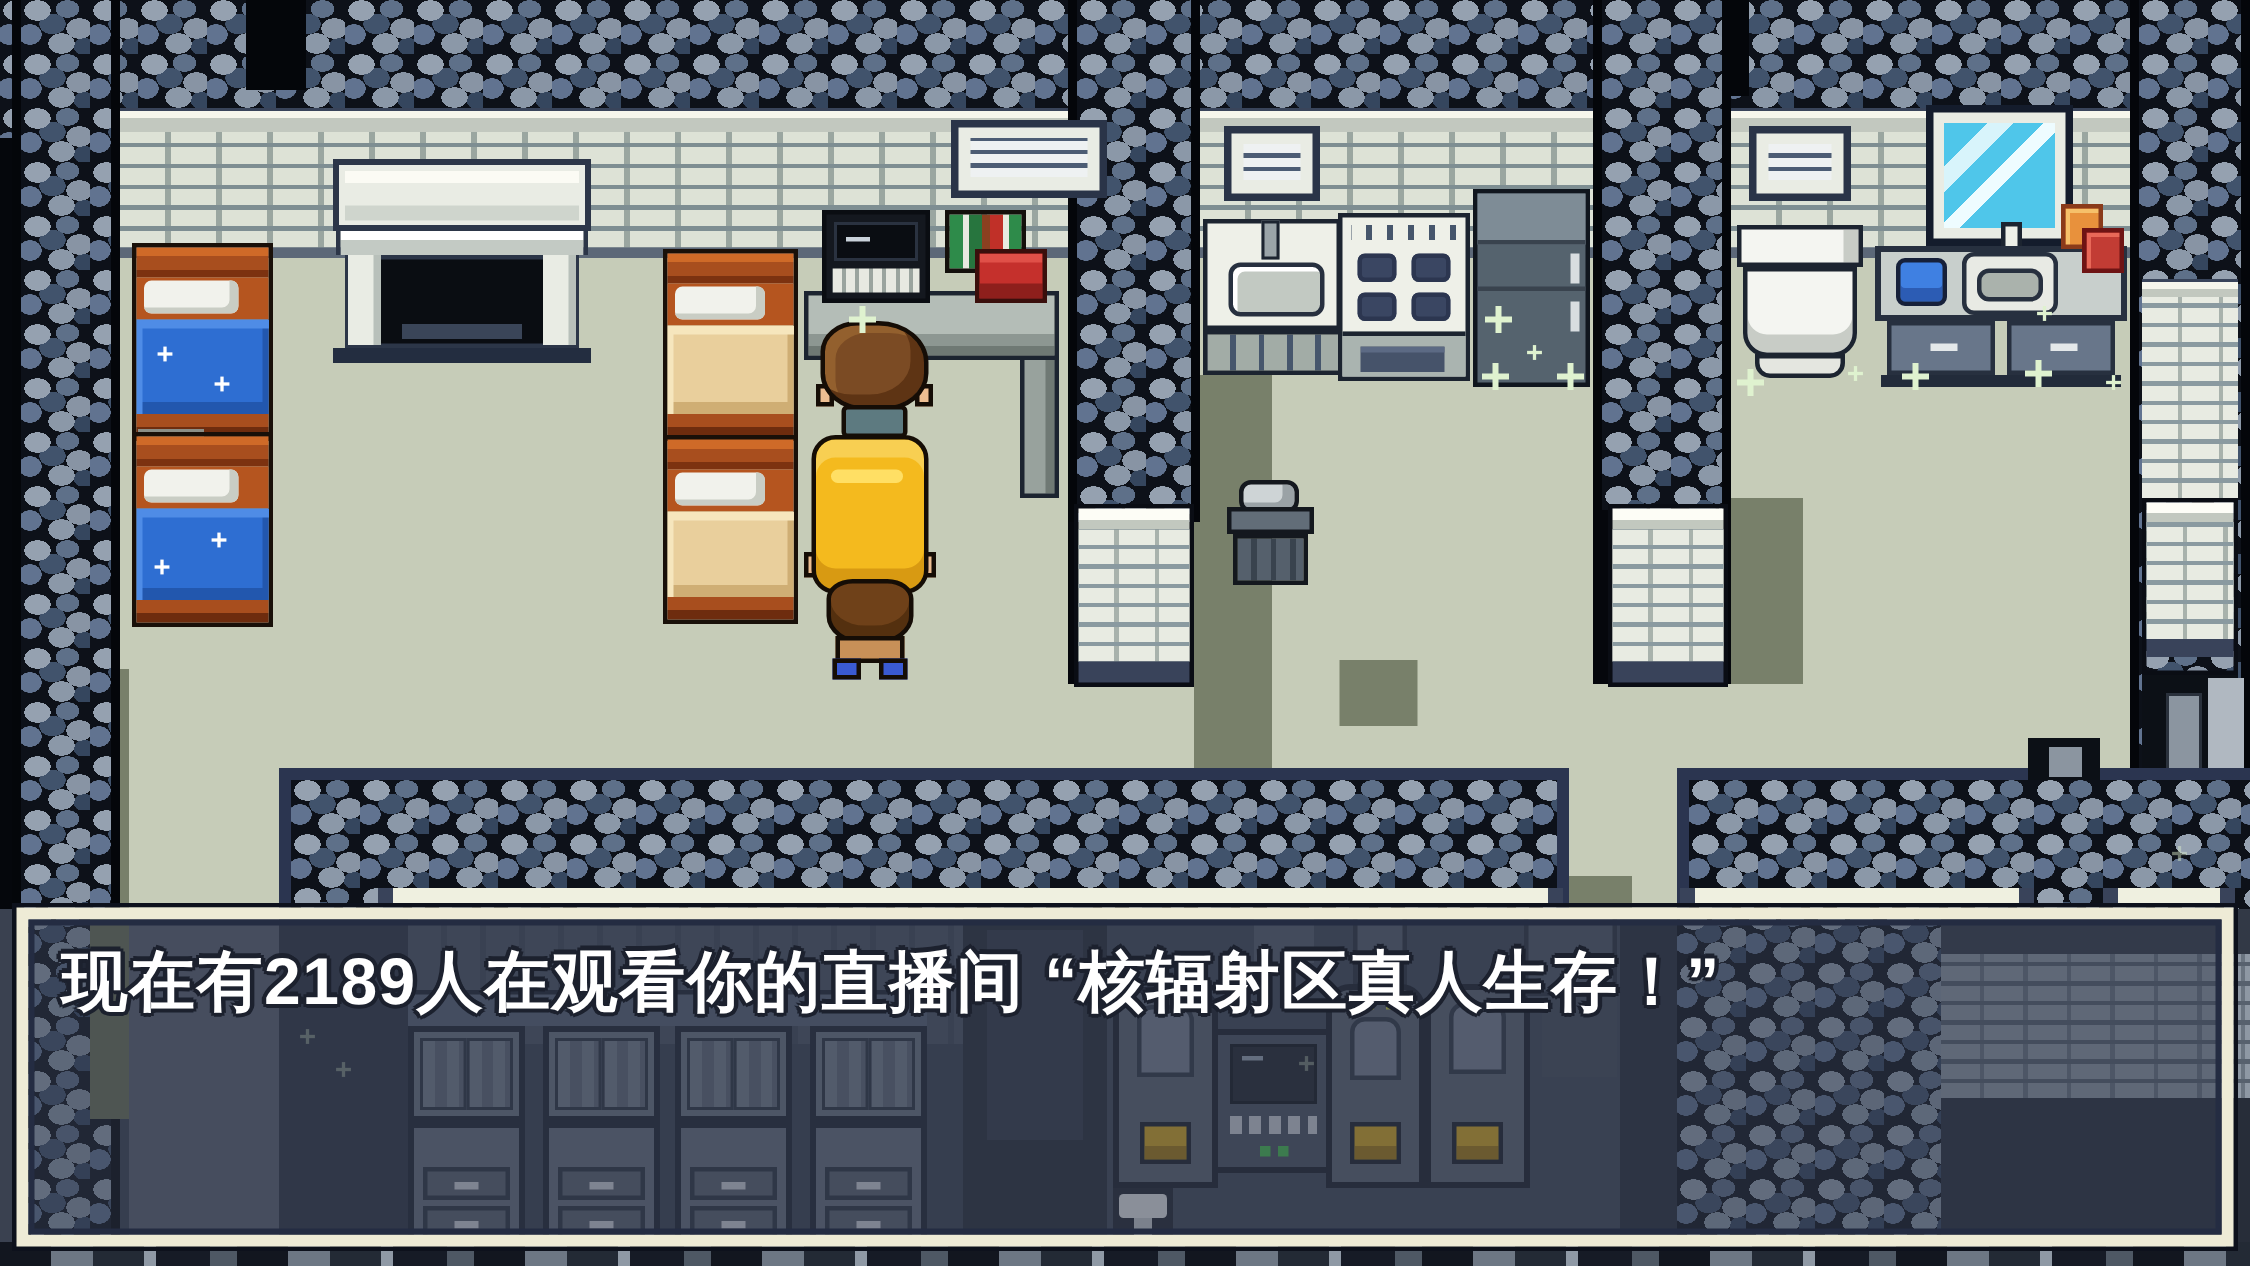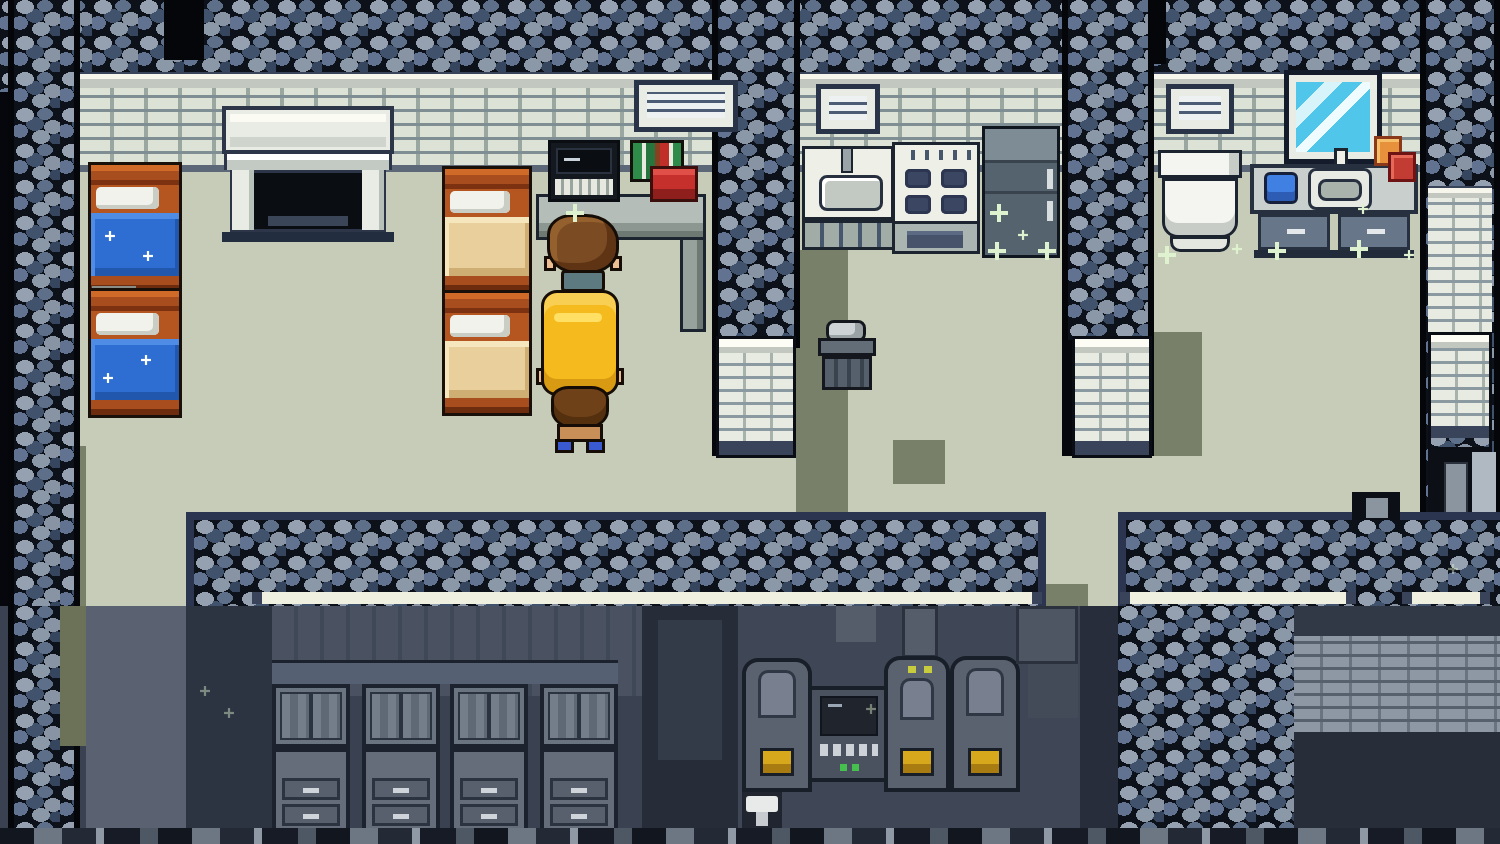--- a/index.html
+++ b/index.html
@@ -460,14 +460,21 @@
       <i class="v"></i>
       <i class="h"></i>
     </span>
   <span class="spark sm dim" style="left:862px;top:700px">
       <i class="v"></i>
       <i class="h"></i>
     </span>
 
   <div class="abs" style="left:0;top:828px;width:1500px;height:16px;background:repeating-linear-gradient(90deg,#12161f 0 34px,#6d7784 34px 62px,#232a35 62px 96px,#8f99a5 96px 104px,#161b26 104px 140px,#4e5864 140px 158px)"></div>
 
+  <div class="abs" id="dialog">
+    <div class="mid">
+      <div class="inner">
+        <div class="txt">现在有2189人在观看你的直播间 “核辐射区真人生存！”</div>
+      </div>
+    </div>
+  </div>
 
 </div>
 
 </body></html>

